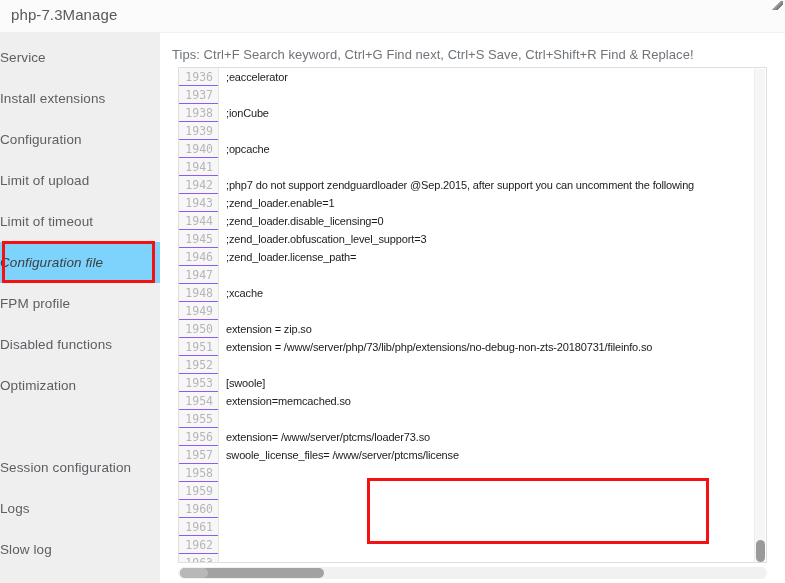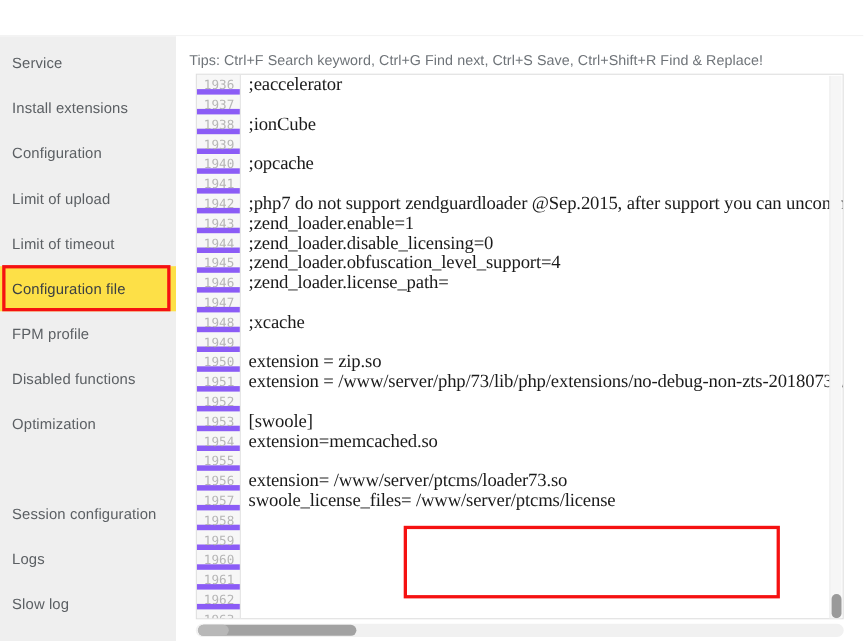--- a/index.html
+++ b/index.html
@@ -64,29 +64,29 @@
     background: #efefef;
     overflow: hidden;
   }
   .side-item {
     position: absolute;
     left: 0;
     width: 160px;
     height: 41px;
     line-height: 41px;
     box-sizing: border-box;
-    padding-left: 11px;
     font-size: 13.5px;
     color: #5b5f63;
     white-space: nowrap;
     letter-spacing: .1px;
   }
   .side-item.active {
-    background: #fde047;
+    background: #7dd3fc;
     color: #3c4043;
+    font-style: italic;
   }
   .side-highlight {
     position: absolute;
     left: 2px;
     width: 153px;
     height: 42px;
     border: 3px solid #f51111;
     box-sizing: border-box;
     pointer-events: none;
   }
@@ -132,36 +132,36 @@
   }
   .gutter-line {
     height: 18px;
     line-height: 18px;
     text-align: right;
     padding-right: 5px;
     font-family: "DejaVu Sans Mono", monospace;
     font-size: 11.5px;
     color: #b6b6b6;
     box-sizing: border-box;
-    border-bottom: 5px solid #8b5cf6;
+    border-bottom: 1px solid #8b5cf6;
   }
   .code {
     position: absolute;
     left: 41px;
     top: 0;
     width: 548px;
     height: 100%;
     overflow: hidden;
   }
   .code-line {
     height: 18px;
     line-height: 18px;
     padding-left: 6px;
-    font-family: Liberation Serif, serif;
-    font-size: 17px;
+    font-family: Liberation Sans, sans-serif;
+    font-size: 11px;
     color: #1b1b1b;
     white-space: pre;
     letter-spacing: -.15px;
   }
   .code-highlight {
     position: absolute;
     left: 188px;
     top: 410px;
     width: 342px;
     height: 66px;
@@ -217,20 +217,24 @@
     height: 10px;
     background: #b8b8b8;
     border-radius: 5px;
   }
 </style>
 </head>
 <body>
 
 <div id="app">
 
+  <div class="header">
+    <div class="header-title">php-7.3Manage</div>
+    <div class="header-corner-mark"></div>
+  </div>
   <div class="header-shadow"></div>
 
   <div class="sidebar" id="sidebar">
       <div class="side-item" style="top: 4px;"><span>Service</span></div>
       <div class="side-item" style="top: 45px;"><span>Install extensions</span></div>
       <div class="side-item" style="top: 86px;"><span>Configuration</span></div>
       <div class="side-item" style="top: 127px;"><span>Limit of upload</span></div>
       <div class="side-item" style="top: 168px;"><span>Limit of timeout</span></div>
       <div class="side-item active" style="top: 209px;"><span>Configuration file</span></div>
       <div class="side-highlight" style="top: 208px;"></div>
@@ -280,21 +284,21 @@
       <div class="code" id="code">
           <div class="code-line">;eaccelerator</div>
           <div class="code-line"></div>
           <div class="code-line">;ionCube</div>
           <div class="code-line"></div>
           <div class="code-line">;opcache</div>
           <div class="code-line"></div>
           <div class="code-line">;php7 do not support zendguardloader @Sep.2015, after support you can uncomment the following</div>
           <div class="code-line">;zend_loader.enable=1</div>
           <div class="code-line">;zend_loader.disable_licensing=0</div>
-          <div class="code-line">;zend_loader.obfuscation_level_support=4</div>
+          <div class="code-line">;zend_loader.obfuscation_level_support=3</div>
           <div class="code-line">;zend_loader.license_path=</div>
           <div class="code-line"></div>
           <div class="code-line">;xcache</div>
           <div class="code-line"></div>
           <div class="code-line">extension = zip.so</div>
           <div class="code-line">extension = /www/server/php/73/lib/php/extensions/no-debug-non-zts-20180731/fileinfo.so</div>
           <div class="code-line"></div>
           <div class="code-line">[swoole]</div>
           <div class="code-line">extension=memcached.so</div>
           <div class="code-line"></div>

